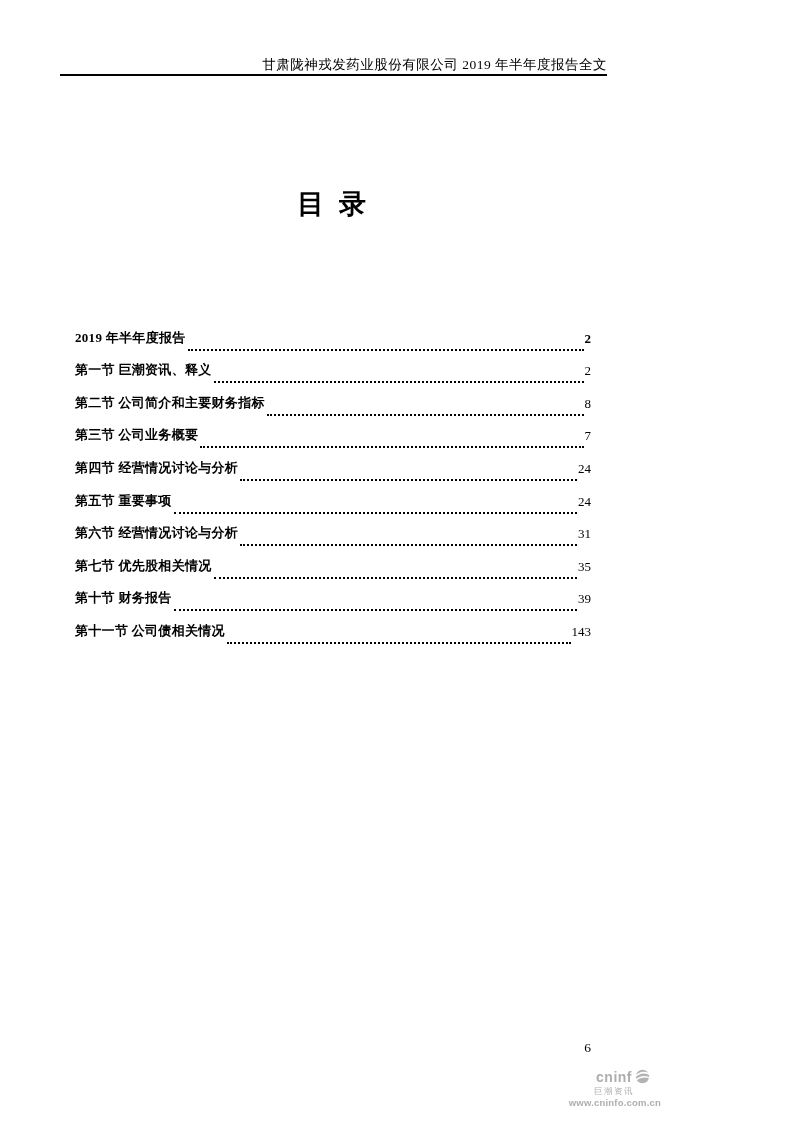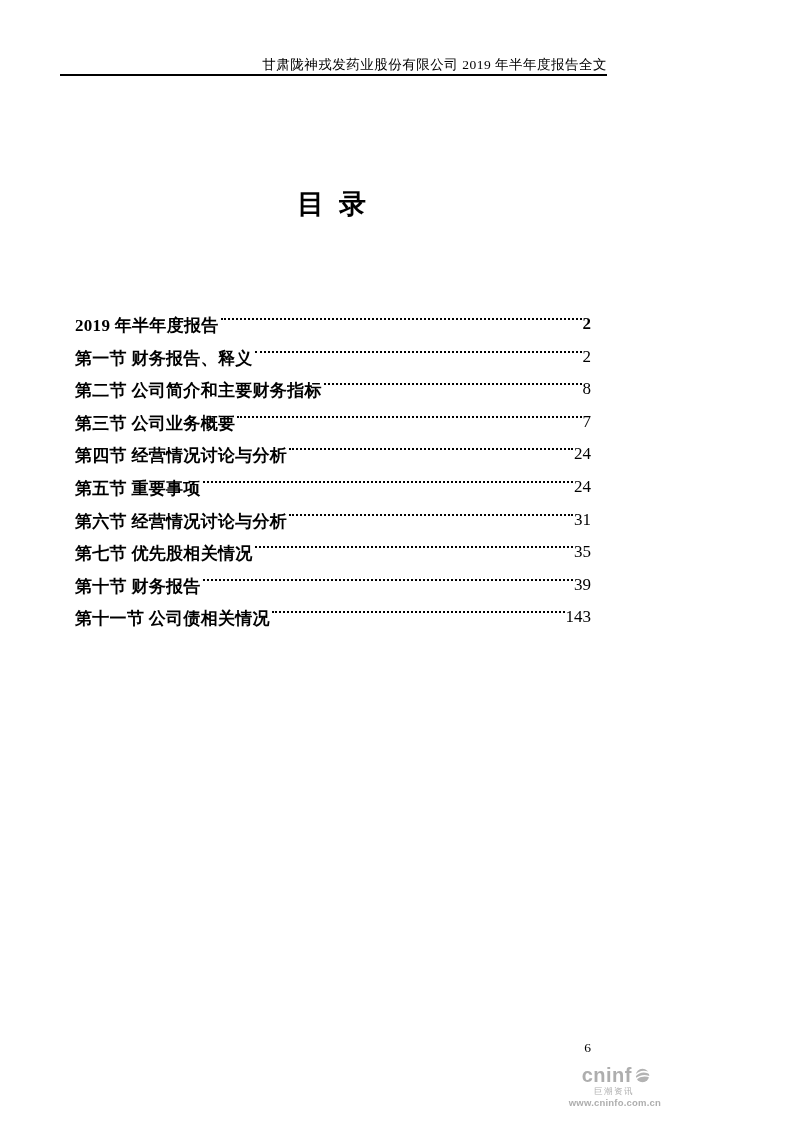--- a/index.html
+++ b/index.html
@@ -42,23 +42,23 @@
   }
   
   .toc {
     position: absolute;
     top: 314px;
     left: 75px;
     right: 76px;
   }
   .toc-row {
     display: flex;
-    align-items: flex-start;
+    align-items: flex-end;
     height: 32.6px;
-    font-size: 17px;
+    font-size: 13px;
   }
   .toc-label {
     font-weight: bold;
     white-space: nowrap;
     letter-spacing: 0.3px;
   }
   .toc-leader {
     flex: 1;
     height: 0;
     border-bottom: 2px dotted #000000;
@@ -88,21 +88,21 @@
     text-align: right;
     line-height: 1;
   }
   .logo-top {
     display: flex;
     justify-content: flex-end;
     align-items: center;
     padding-right: 10px;
   }
   .logo-brand {
-    font-size: 20px;
+    font-size: 14px;
     font-weight: bold;
     letter-spacing: 0.5px;
     margin-right: 2px;
   }
   .logo-icon { width: 17px; height: 17px; display: inline-block; }
   .logo-icon svg { display: block; }
   .logo-cn {
     font-size: 8.5px;
     letter-spacing: 1.5px;
     padding-right: 27px;
@@ -125,21 +125,21 @@
 
   <h1 class="toc-title">目 录</h1>
 
   <div class="toc" id="toc-list">
       <div class="toc-row">
         <span class="toc-label">2019 年半年度报告</span>
         <span class="toc-leader"></span>
         <span class="toc-page">2</span>
       </div>
       <div class="toc-row">
-        <span class="toc-label">第一节 财务报告、释义</span>
+        <span class="toc-label">第一节 巨潮资讯、释义</span>
         <span class="toc-leader"></span>
         <span class="toc-page">2</span>
       </div>
       <div class="toc-row">
         <span class="toc-label">第二节 公司简介和主要财务指标</span>
         <span class="toc-leader"></span>
         <span class="toc-page">8</span>
       </div>
       <div class="toc-row">
         <span class="toc-label">第三节 公司业务概要</span>

